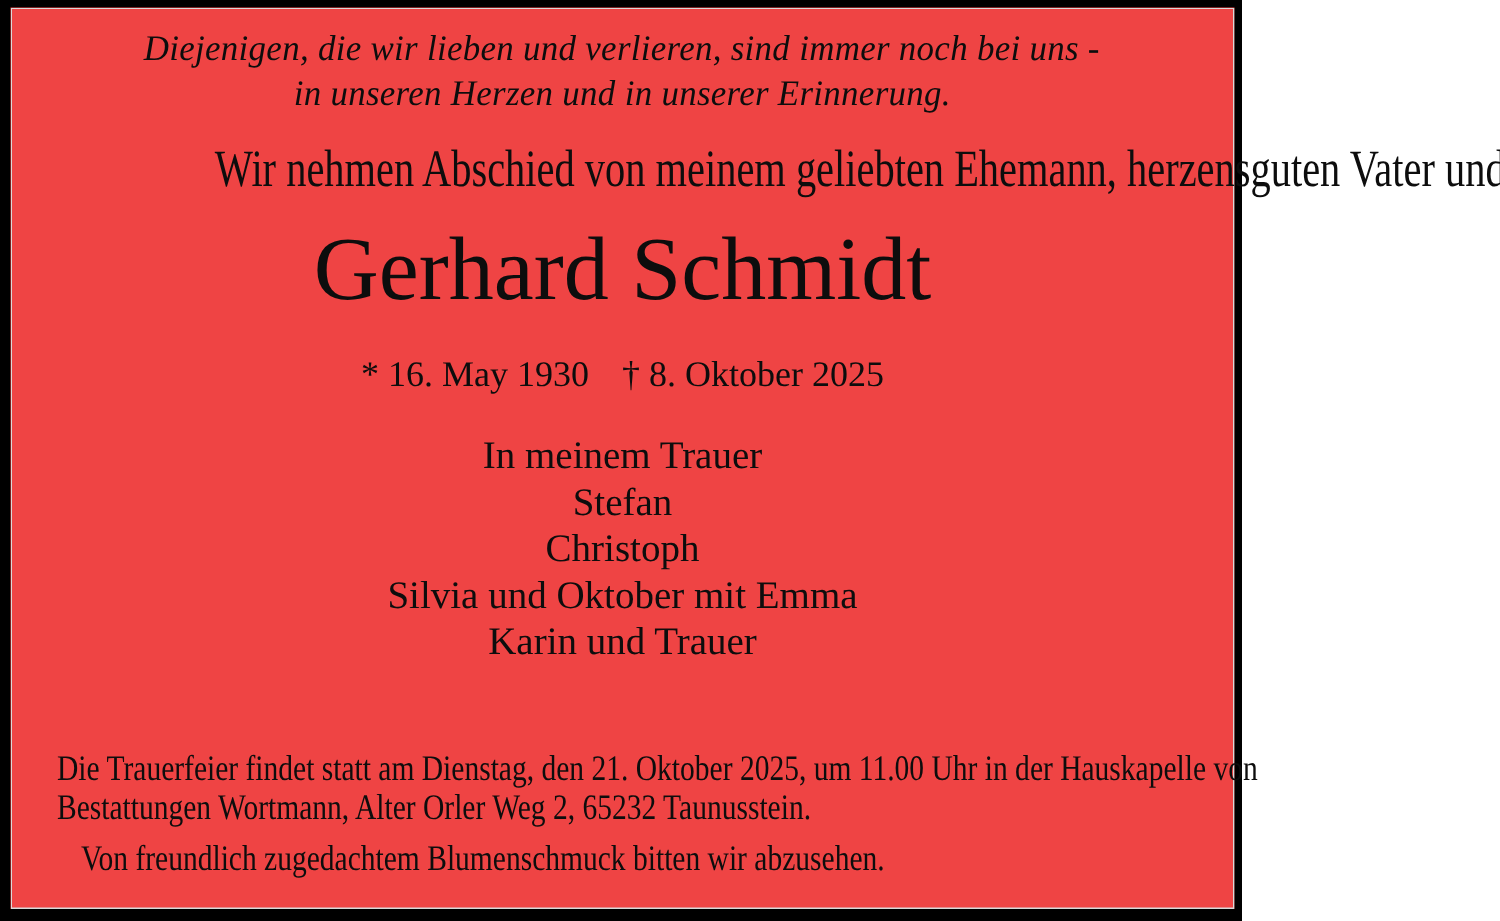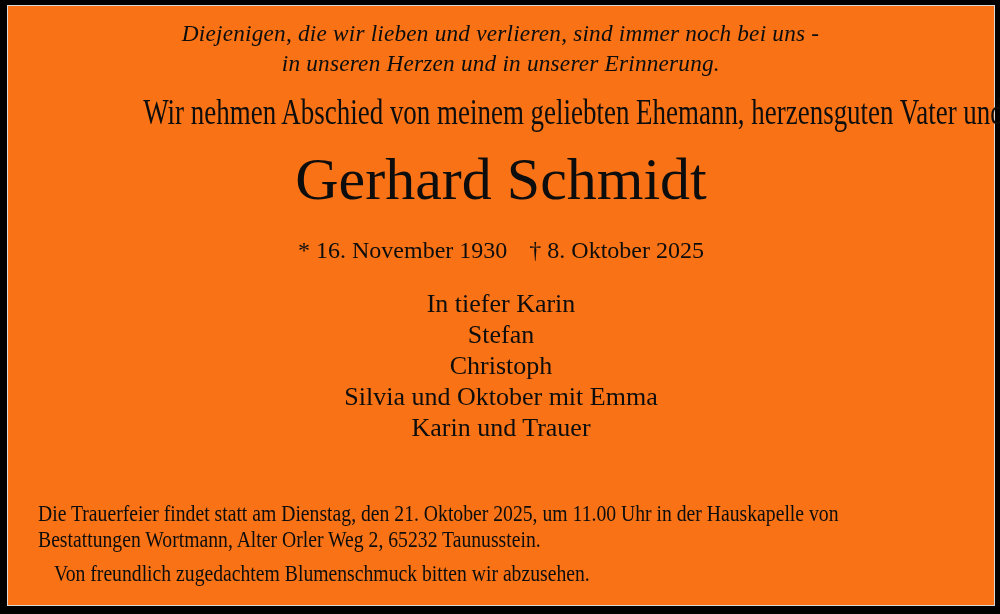--- a/index.html
+++ b/index.html
@@ -7,27 +7,27 @@
     padding: 0;
     width: 1000px;
     height: 614px;
     background: #ffffff;
     font-family: "Liberation Serif", "DejaVu Serif", serif;
     color: #0d0d0d;
     overflow: hidden;
   }
   .page {
     position: relative;
-    width: 1000px;
+    width: 828px;
     height: 614px;
     box-sizing: border-box;
     border-style: solid;
     border-color: #000000;
     border-width: 5px 5px 8px 7px;
-    background: #f97316;
+    background: #ef4444;
     box-shadow: inset 0 0 0 1px #d9d9d9;
   }
   .abs { position: absolute; }
   .centered { left: 0; right: 0; text-align: center; }
 
   .epigraph {
     top: 13px;
     font-style: italic;
     font-size: 24px;
     line-height: 30px;
@@ -98,25 +98,25 @@
     <div class="ep-line"><span>in unseren Herzen und in unserer Erinnerung.</span></div>
   </div>
 
   <div class="abs centered intro">
     <span class="cond cond-intro">Wir nehmen Abschied von meinem geliebten Ehemann, herzensguten Vater und Opa</span>
   </div>
 
   <h1 class="abs centered name">Gerhard Schmidt</h1>
 
   <div class="abs centered dates">
-    <span class="birth">* 16. November 1930</span><span class="death">† 8. Oktober 2025</span>
+    <span class="birth">* 16. May 1930</span><span class="death">† 8. Oktober 2025</span>
   </div>
 
   <div class="abs centered mourning">
-    <div>In tiefer Karin</div>
+    <div>In meinem Trauer</div>
     <div>Stefan</div>
     <div>Christoph</div>
     <div>Silvia und Oktober mit Emma</div>
     <div>Karin und Trauer</div>
   </div>
 
   <div class="abs body-block funeral">
     <div><span class="cond cond-body">Die Trauerfeier findet statt am Dienstag, den 21. Oktober 2025, um 11.00 Uhr in der Hauskapelle von</span></div>
     <div><span class="cond cond-body">Bestattungen Wortmann, Alter Orler Weg 2, 65232 Taunusstein.</span></div>
   </div>

